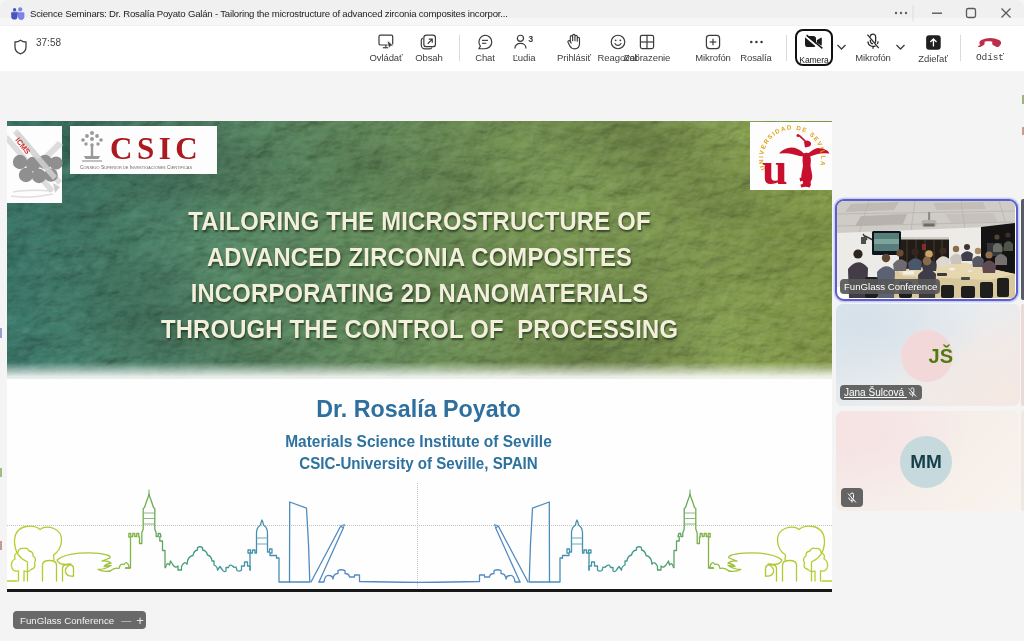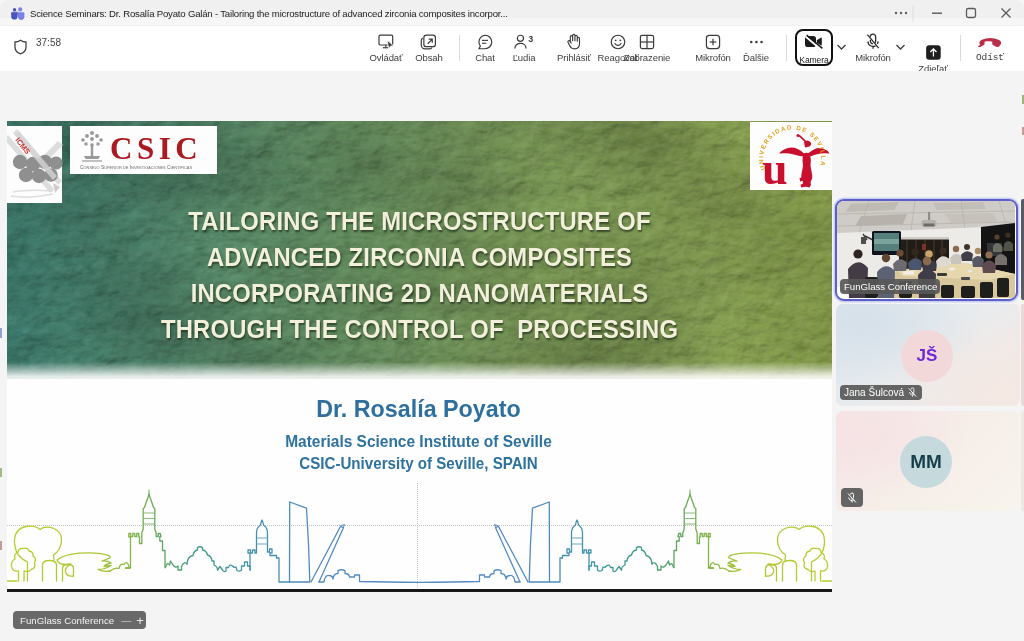--- a/index.html
+++ b/index.html
@@ -176,21 +176,21 @@
       </svg>
       <span class="lbl">Mikrofón</span>
     </div>
 
     <div class="tbtn" style="left:728px;top:7px;width:56px;">
       <svg width="22" height="21" viewBox="0 0 22 21">
         <circle cx="5" cy="10.5" r="1.5" fill="#3b3b3b"></circle>
         <circle cx="11" cy="10.5" r="1.5" fill="#3b3b3b"></circle>
         <circle cx="17" cy="10.5" r="1.5" fill="#3b3b3b"></circle>
       </svg>
-      <span class="lbl">Ďalšie</span>
+      <span class="lbl">Rosalía</span>
     </div>
     <div class="vsep" style="left:786px;"></div>
 
     <div class="abs" style="left:795px;top:3px;width:38px;height:37px;border:2.5px solid #111;
         border-radius:8px;text-align:center;">
       <svg width="20" height="17" viewBox="0 0 20 17" style="margin-top:2px">
         <rect x="1" y="3" width="11" height="11" rx="2.8" fill="#1b1b1b"></rect>
         <path d="M12.8 7.2 l3.6 -2.3 q1.4 -0.9 1.4 0.9 v5.4 q0 1.8 -1.4 0.9 l-3.6 -2.3z" fill="#1b1b1b"></path>
         <line x1="1.6" y1="3.6" x2="17.4" y2="16.8" stroke="#fff" stroke-width="2"></line>
         <line x1="2.6" y1="2.2" x2="18.4" y2="15.4" stroke="#1b1b1b" stroke-width="1.5"></line>
@@ -206,21 +206,21 @@
         <path d="M7.4 4.4 a3.1 3.1 0 0 1 6.2 0 v5 a3.1 3.1 0 0 1 -1 2.3 m-2.1 0.8 a3.1 3.1 0 0 1 -3.1 -3.1 v-1.6" fill="none" stroke="#2b2b2b" stroke-width="1.5"></path>
         <path d="M4.6 9.8 a5.9 5.9 0 0 0 9 5 m1.9 -2.1 a5.9 5.9 0 0 0 1 -2.9 M10.5 15.7 v2.8" fill="none" stroke="#2b2b2b" stroke-width="1.5"></path>
         <line x1="4" y1="1.8" x2="17.2" y2="17.6" stroke="#2b2b2b" stroke-width="1.5"></line>
       </svg>
       <span class="lbl">Mikrofón</span>
     </div>
     <svg class="abs" style="left:895px;top:17px" width="11" height="8" viewBox="0 0 11 8">
       <path d="M1.5 2 L5.5 6 L9.5 2" fill="none" stroke="#3b3b3b" stroke-width="1.3"></path>
     </svg>
 
-    <div class="tbtn" style="left:905px;top:18px;width:56px;">
+    <div class="tbtn" style="left:905px;top:8px;width:56px;">
       <svg width="21" height="21" viewBox="0 0 21 21">
         <rect x="2.5" y="1.5" width="17" height="17" rx="3.5" fill="#1f1f1f"></rect>
         <path d="M11 14.5 V6.2 M7.4 9.4 L11 5.8 l3.6 3.6" fill="none" stroke="#fff" stroke-width="1.5"></path>
       </svg>
       <span class="lbl">Zdieľať</span>
     </div>
     <div class="vsep" style="left:960px;"></div>
 
     <div class="tbtn" style="left:962px;top:7px;width:56px;font-family:Liberation Mono, monospace;">
       <svg width="28" height="21" viewBox="0 0 28 21">
@@ -498,22 +498,22 @@
           <rect x="124" y="85" width="14" height="12" rx="2"></rect>
           <rect x="143" y="81" width="13" height="16" rx="2"></rect>
           <rect x="160" y="77" width="12" height="19" rx="2"></rect>
         </g>
         <ellipse cx="90" cy="94" rx="8" ry="2" fill="#3a3a38"></ellipse>
       </svg>
       <div class="namepill" style="left:3px;top:78px;width:100px;height:15px;padding:0 4px;font-size:9.6px;">FunGlass Conference</div>
     </div>
     <div class="tile" id="tile2">
       <div class="avatar" style="left:65px;top:26px;width:52px;height:52px;background:#f3d8da;
-           color:#6d28d9;font-size:17px;line-height:52px;">JŠ</div>
-      <div class="namepill" style="left:4px;top:81px;width:82px;height:15px;padding:0 4px;">
+           color:#4d7c0f;font-size:20px;line-height:52px;text-align:right;">JŠ</div>
+      <div class="namepill" style="left:4px;top:81px;width:82px;height:15px;padding:0 4px;text-decoration:underline;">
         Jana Šulcová&nbsp;
         <svg width="11" height="11" viewBox="0 0 12 12">
           <path d="M4.5 2.5 a1.5 1.5 0 0 1 3 0 v3 a1.5 1.5 0 0 1 -2.6 1 M2.8 5.5 a3.2 3.2 0 0 0 5.4 2.3 M6 9 v1.5" fill="none" stroke="#fff" stroke-width="1"></path>
           <line x1="2" y1="1.5" x2="10" y2="10.5" stroke="#fff" stroke-width="1"></line>
         </svg>
       </div>
     </div>
     <div class="tile" id="tile3">
       <div class="avatar" style="left:64px;top:25px;width:52px;height:52px;background:#c6d9dd;
            color:#163f4a;font-size:19px;line-height:52px;">MM</div>

